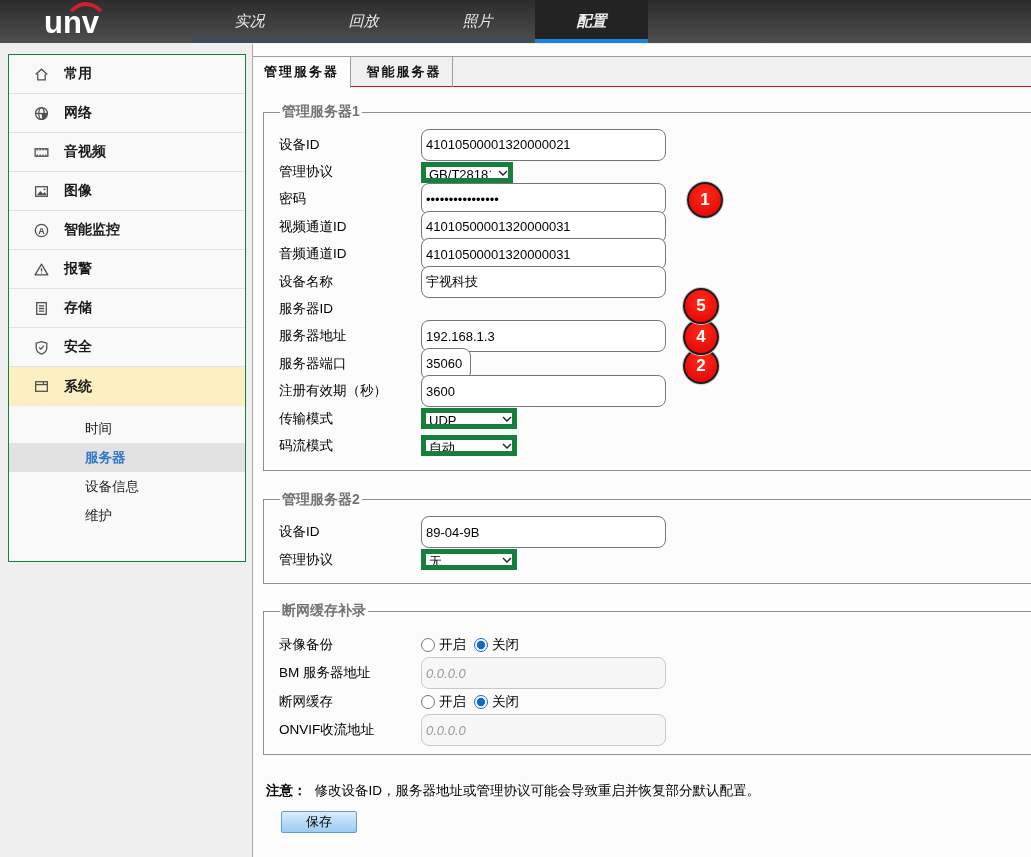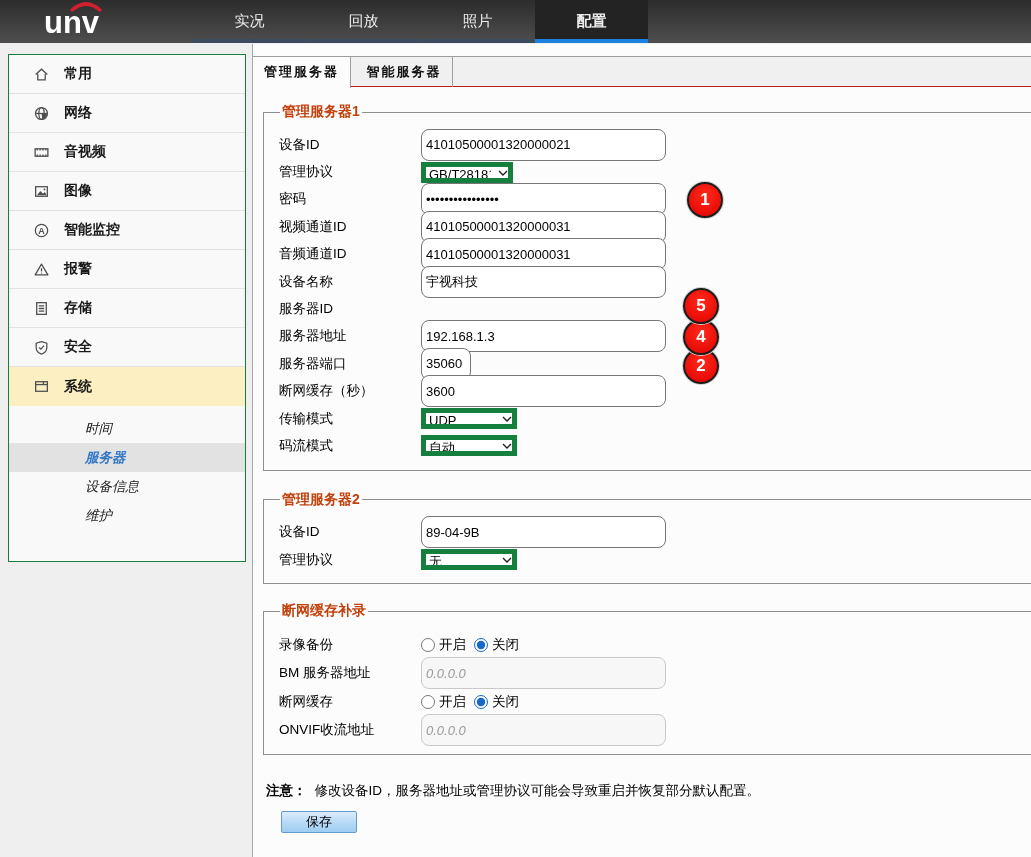--- a/index.html
+++ b/index.html
@@ -15,41 +15,41 @@
   .topbar {
     position:absolute; left:0; top:0; width:1031px; height:43px;
     background:linear-gradient(180deg,#2c2c2c 0%,#3f3f3f 55%,#4e4e4e 100%);
   }
   .logo { position:absolute; left:44px; top:6px; width:90px; height:36px; }
   .logo-text {
     color:#fff; font-size:31px; font-weight:bold; letter-spacing:0px;
     line-height:34px; display:block; transform:scaleY(1.02);
   }
   .logo-arc { position:absolute; left:22px; top:-5px; pointer-events:none; }
-  .nav-tabs { position:absolute; left:193px; top:0; height:43px; display:flex; }
+  .nav-tabs { position:absolute; left:193px; top:0; height:43px; display:flex;font-style:italic; }
   .nav-tab {
     width:113px; height:43px; text-align:center; line-height:41px;
     color:#ededed; font-size:15px; cursor:pointer;
     border-bottom:4px solid #3b4c5f; margin-right:1px;
   }
   .nav-tab.active { background:#232323; border-bottom-color:#1b82e2; font-weight:bold; }
 
   
   .sidebar {
     position:absolute; left:8px; top:54px; width:238px; height:508px;
     background:#f9f9f9; border:1px solid #15803d;
   }
   .side-item {
     height:39px; display:flex; align-items:center; padding-left:24px;
     border-bottom:1px solid #e2e2e2; cursor:pointer;
   }
   .side-item .icn { width:17px; height:17px; margin-right:14px; flex-shrink:0; }
   .side-item .lbl { font-size:14px; font-weight:bold; color:#1a1a1a; }
   .side-item.active { background:#fcf0c3; border-bottom:none; }
-  .side-sub { padding-top:8px;font-style:italic; }
+  .side-sub { padding-top:8px; }
   .sub-item {
     height:29px; line-height:29px; padding-left:76px; font-size:13.5px;
     color:#222; cursor:pointer;
   }
   .sub-item.active { background:#e2e2e2; color:#3478c8; font-weight:bold; }
 
   
   .main {
     position:absolute; left:252px; top:44px; width:779px; height:813px;
     background:#fcfcfc; border-left:1px solid #a8a8a8;
@@ -66,21 +66,21 @@
   }
   .ctab.active { background:#fcfcfc; height:31px; margin-bottom:-1px; position:relative; z-index:2; }
 
   .content { padding-left:10px; }
   fieldset {
     border:1px solid #8f8f8f; width:900px; margin:0; padding:10px 0 10px 15px;
   }
   fieldset.fs1 { margin-top:16px; }
   fieldset.fs2 { margin-top:20px; }
   fieldset.fs3 { margin-top:18px; }
-  legend { font-size:14px; font-weight:bold; color:#c2410c; padding:0 2px; margin-left:1px; }
+  legend { font-size:14px; font-weight:bold; color:#737373; padding:0 2px; margin-left:1px; }
 
   .row { display:flex; align-items:center; height:27.4px; }
   .row.tall { height:28.5px; }
   .flabel { width:142px; flex-shrink:0; font-size:13.5px; color:#000; }
   input.txt {
     width:245px; height:32px; border:1px solid #767676; background:#fff;
     font-size:13px; color:#000; padding:0 4px; border-radius:8px;
     font-family:"Liberation Sans","DejaVu Sans",sans-serif;
   }
   input.txt.short { width:50px; }
@@ -277,21 +277,21 @@
         <span class="flabel">服务器地址</span>
         <input class="txt" type="text" value="192.168.1.3" style="">
       </div>
 
       <div class="row">
         <span class="flabel">服务器端口</span>
         <input class="txt short" type="text" value="35060" style="">
       </div>
 
       <div class="row">
-        <span class="flabel">断网缓存（秒）</span>
+        <span class="flabel">注册有效期（秒）</span>
         <input class="txt" type="text" value="3600" style="">
       </div>
 
       <div class="row">
         <span class="flabel">传输模式</span>
         <span class="select-wrap">
           <select>
             <option>UDP</option>
           </select>
           <svg class="chev" width="10" height="6" viewBox="0 0 10 6">

